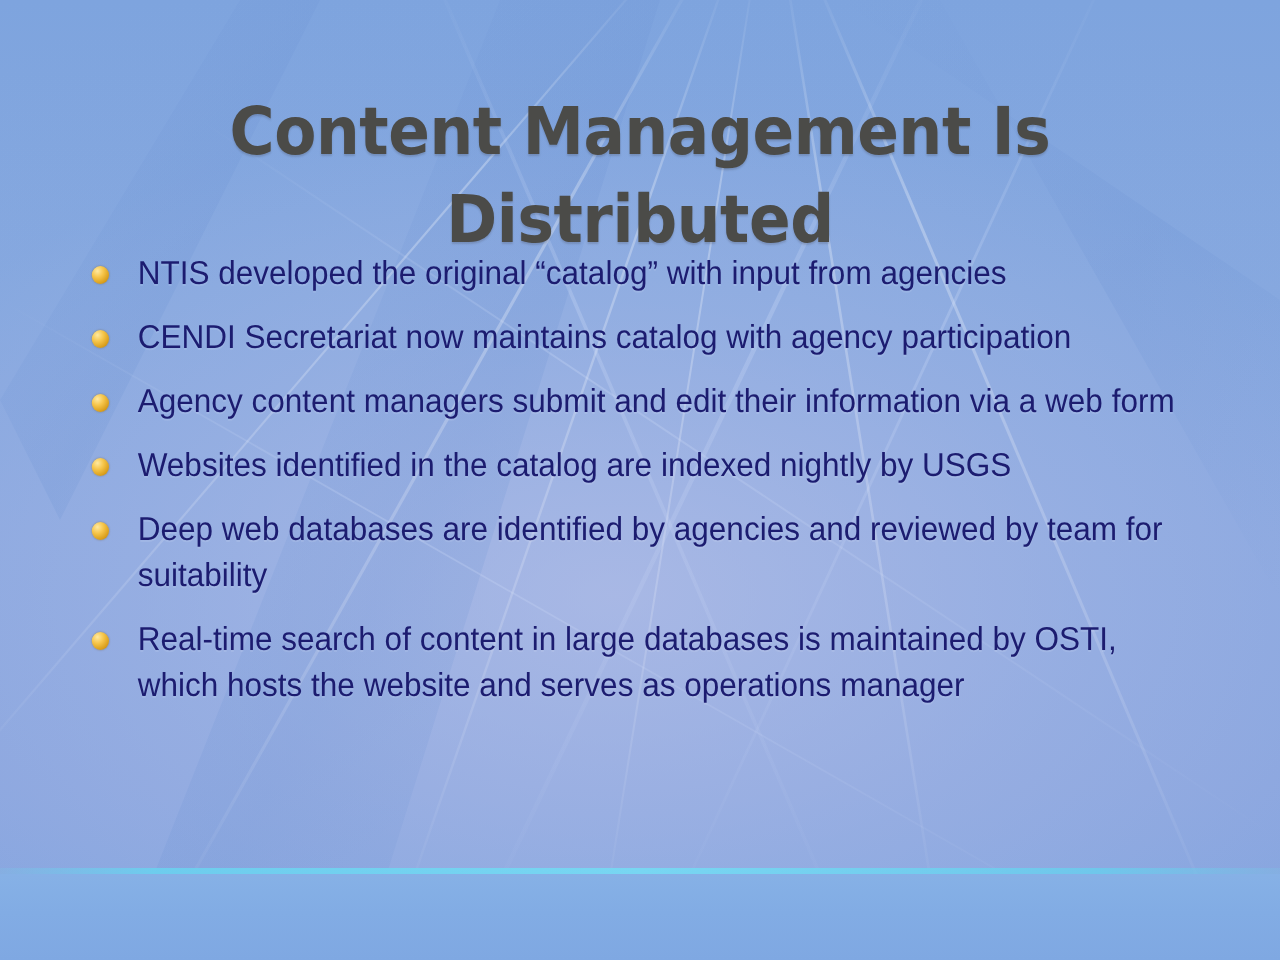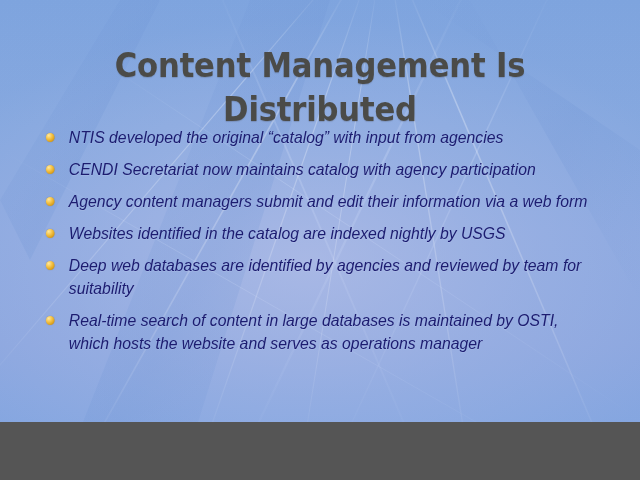--- a/index.html
+++ b/index.html
@@ -5,21 +5,21 @@
 <style>
   html, body {
     margin: 0;
     padding: 0;
     background: #555;
   }
 
   #slide {
     position: relative;
     width: 640px;
-    height: 422px;
+    height: 480px;
     overflow: hidden;
     font-family: "Liberation Sans", "DejaVu Sans", sans-serif;
     
     background-color: #7fa3dd;
     background-image:
       radial-gradient(ellipse 560px 330px at 48% 62%,
                       rgba(186,194,232,0.62) 0%,
                       rgba(170,186,230,0.34) 42%,
                       rgba(140,170,226,0.05) 74%,
                       rgba(140,170,226,0) 100%),
@@ -85,21 +85,20 @@
 
   
   #bullets {
     position: absolute;
     left: 44px;
     top: 126px;
     right: 22px;
     margin: 0;
     padding: 0;
     list-style: none;
-    font-style: italic;
   }
 
   .bullet-item {
     position: relative;
     padding-left: 26px;
     margin-bottom: 9px;
     color: #1c1c70;
     font-family: "Liberation Sans", "DejaVu Sans", sans-serif;
     font-size: 16.5px;
     line-height: 23px;

